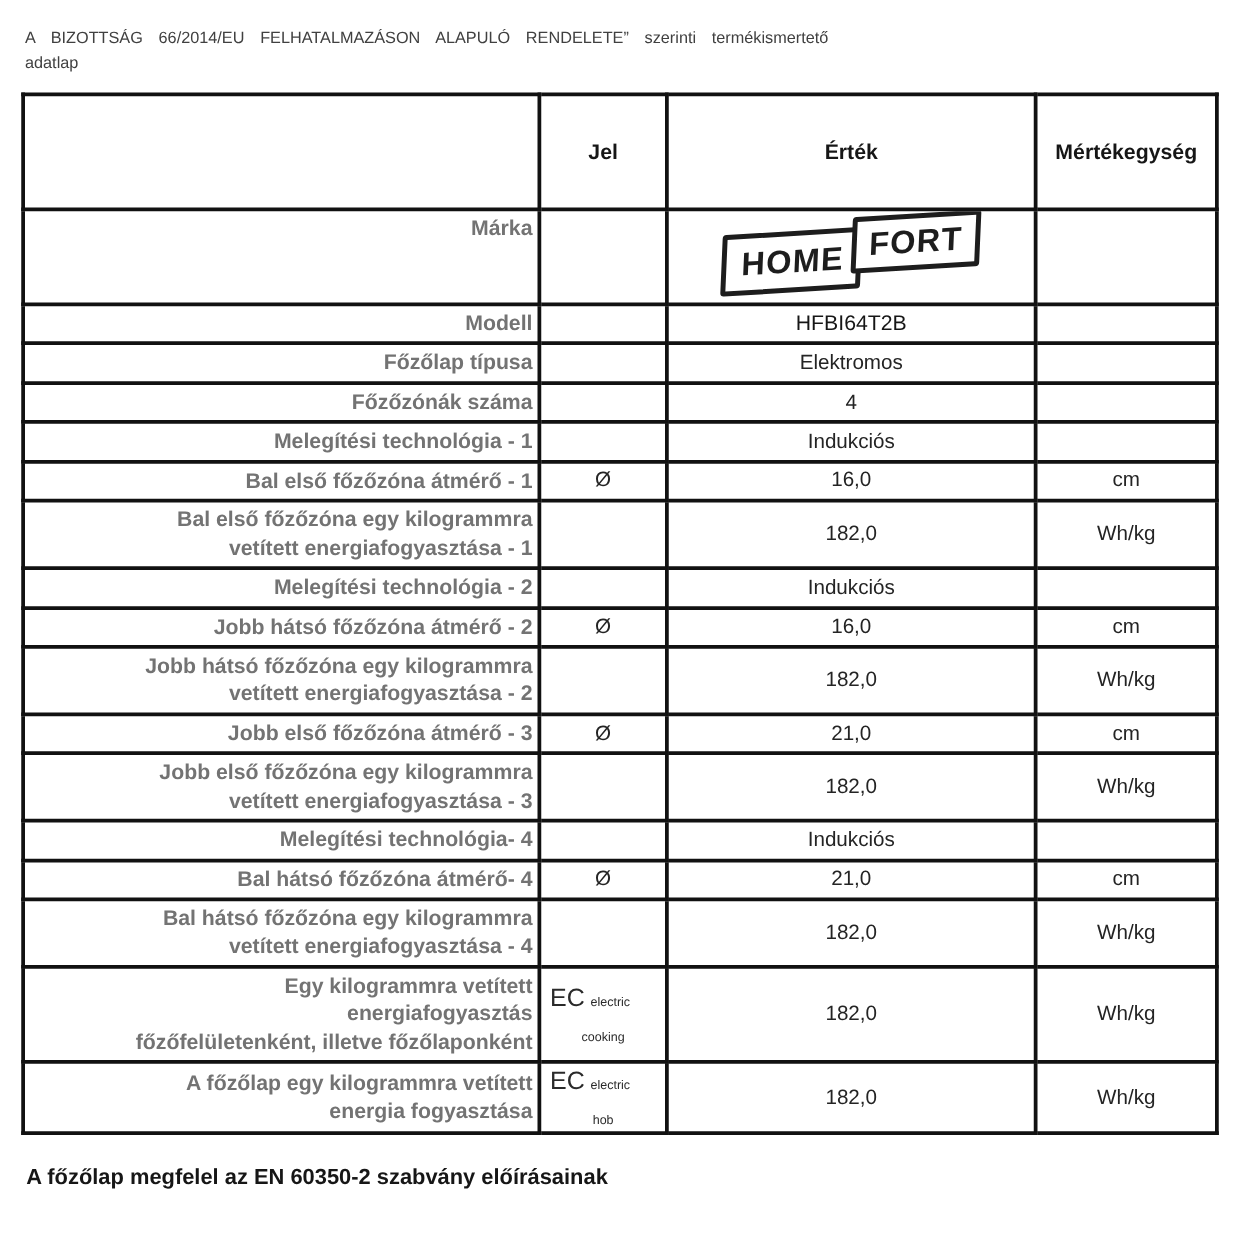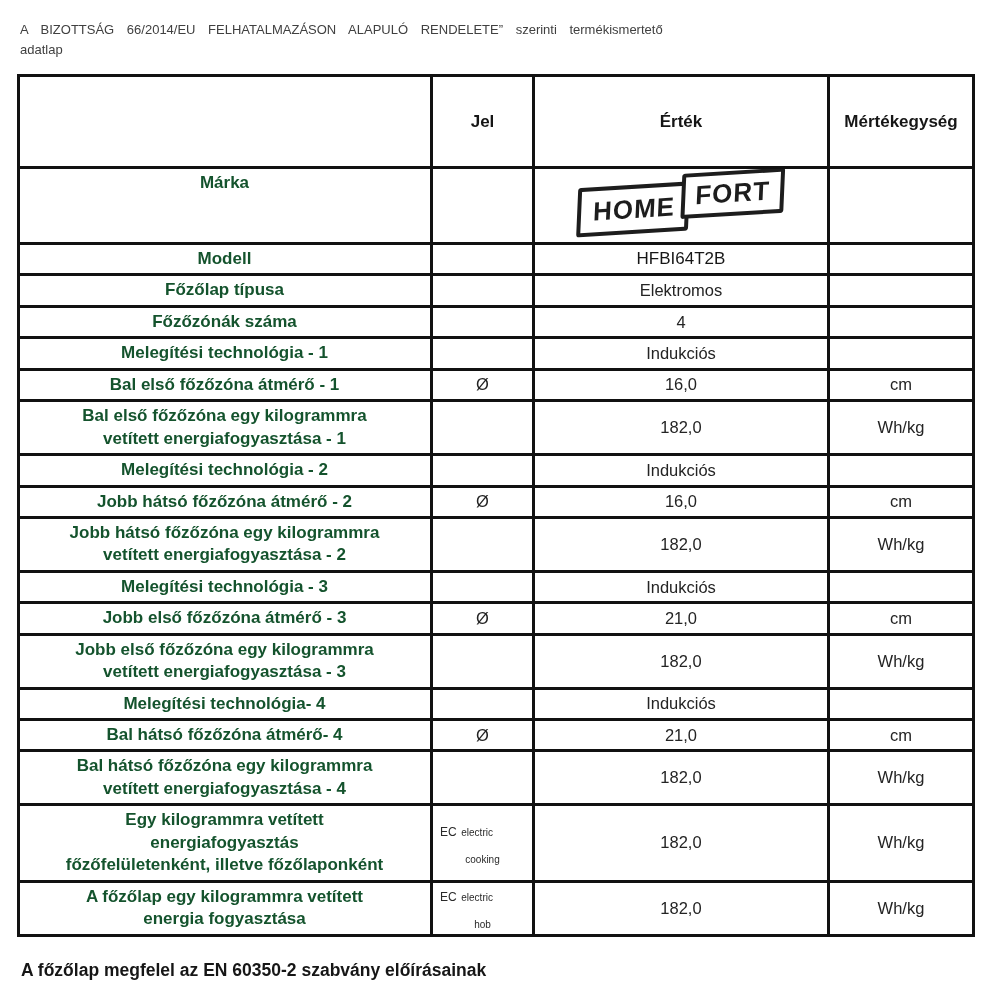--- a/index.html
+++ b/index.html
@@ -40,43 +40,43 @@
   thead tr { height: 92px; }
   th {
     font-size: 17px;
     font-weight: bold;
     text-align: center;
     vertical-align: middle;
     color: #161616;
     padding: 17px 2px;
   }
   .c-label {
-    text-align: center;
+    text-align: right;
     vertical-align: middle;
     font-weight: bold;
     font-size: 17px;
     line-height: 1.32;
     padding: 3px 4px 3px 3px;
     white-space: pre-line;
-    color: #14532d;
+    color: #737373;
     margin-top: 28px;
   }
   .c-symbol, .c-value, .c-unit {
     text-align: center;
     vertical-align: middle;
     font-size: 16.5px;
     color: #242424;
     padding: 3px 2px;
   }
   .c-value.bold { font-weight: normal; font-size: 17px; color: #161616; }
   tr.brand-row { height: 76px; }
   tr.brand-row .c-label { vertical-align: top; }
   .row-plain td { height: 30px; }
   .ec-line { text-align: left; padding-left: 5px; white-space: nowrap; }
-  .ec-main { font-size: 12px; color: #2a2a2a; }
+  .ec-main { font-size: 20px; color: #2a2a2a; }
   .ec-sub { font-size: 10px; color: #2a2a2a; }
   .ec-bottom { text-align: center; margin-top: 14px; }
   
   .logo-wrap {
     display: inline-block;
     transform: rotate(-3.5deg);
     margin-top: 2px;
     white-space: nowrap;
   }
   .logo-box {
@@ -190,26 +190,20 @@
           <td class="c-unit">cm</td>
         </tr>
         <tr>
           <td class="c-label">Jobb hátsó főzőzóna egy kilogrammra
 vetített energiafogyasztása - 2</td>
           <td class="c-symbol"></td>
           <td class="c-value">182,0</td>
           <td class="c-unit">Wh/kg</td>
         </tr>
         <tr class="row-plain">
-          <td class="c-label">Melegítési technológia - 3</td>
-          <td class="c-symbol"></td>
-          <td class="c-value">Indukciós</td>
-          <td class="c-unit"></td>
-        </tr>
-        <tr class="row-plain">
           <td class="c-label">Jobb első főzőzóna átmérő - 3</td>
           <td class="c-symbol">Ø</td>
           <td class="c-value">21,0</td>
           <td class="c-unit">cm</td>
         </tr>
         <tr>
           <td class="c-label">Jobb első főzőzóna egy kilogrammra
 vetített energiafogyasztása - 3</td>
           <td class="c-symbol"></td>
           <td class="c-value">182,0</td>

